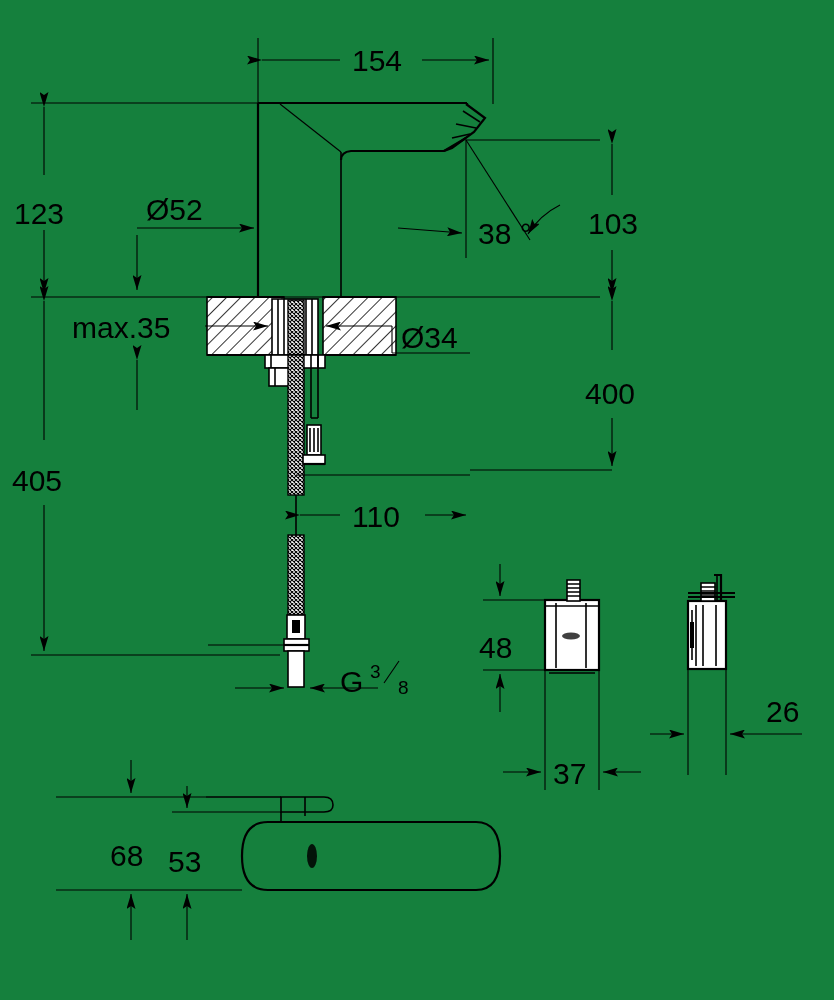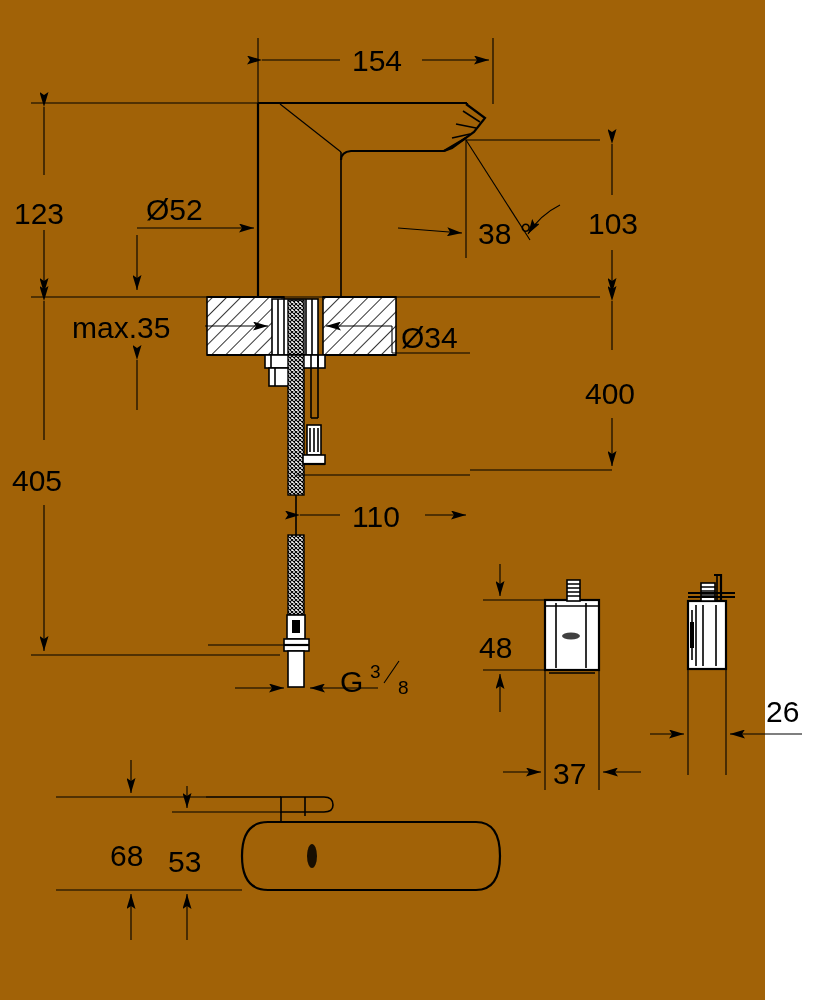--- a/index.html
+++ b/index.html
@@ -9,23 +9,23 @@
     background: #ffffff;
   }
   body {
     width: 834px;
     height: 1000px;
     overflow: hidden;
     font-family: "Liberation Sans", sans-serif;
   }
   #drawing-root {
     position: relative;
-    width: 765px;
+    width: 834px;
     height: 1000px;
-    background: #a16207;
+    background: #15803d;
     text-decoration: underline;
   }
   svg.dwg {
     display: block;
     width: 834px;
     height: 1000px;
   }
   .ln { stroke: #000000; fill: none; stroke-linecap: butt; }
   .thin { stroke-width: 1.1; }
   .thick { stroke-width: 2.2; }

